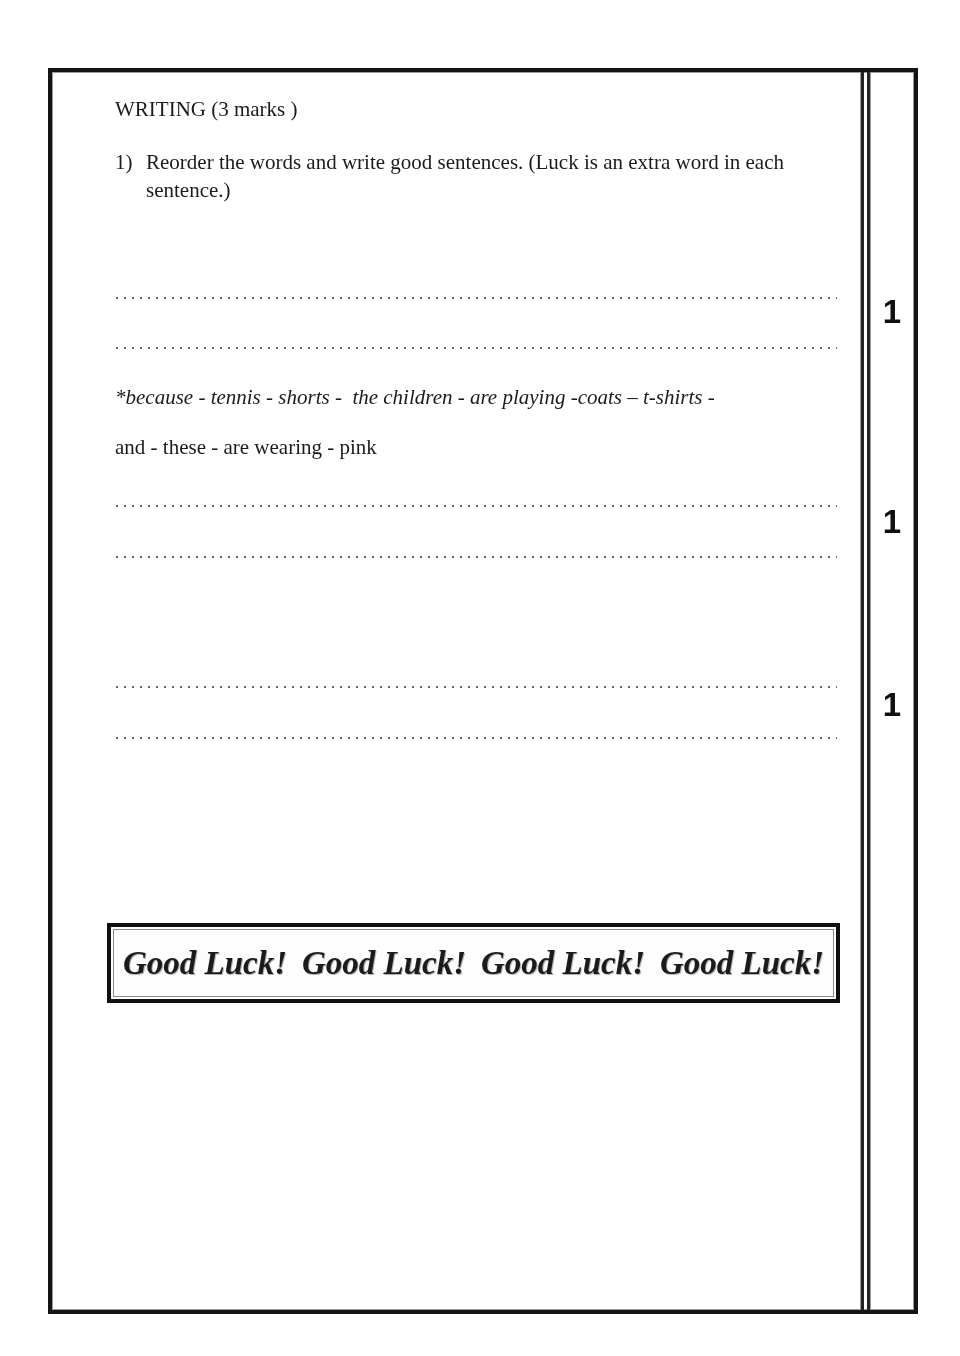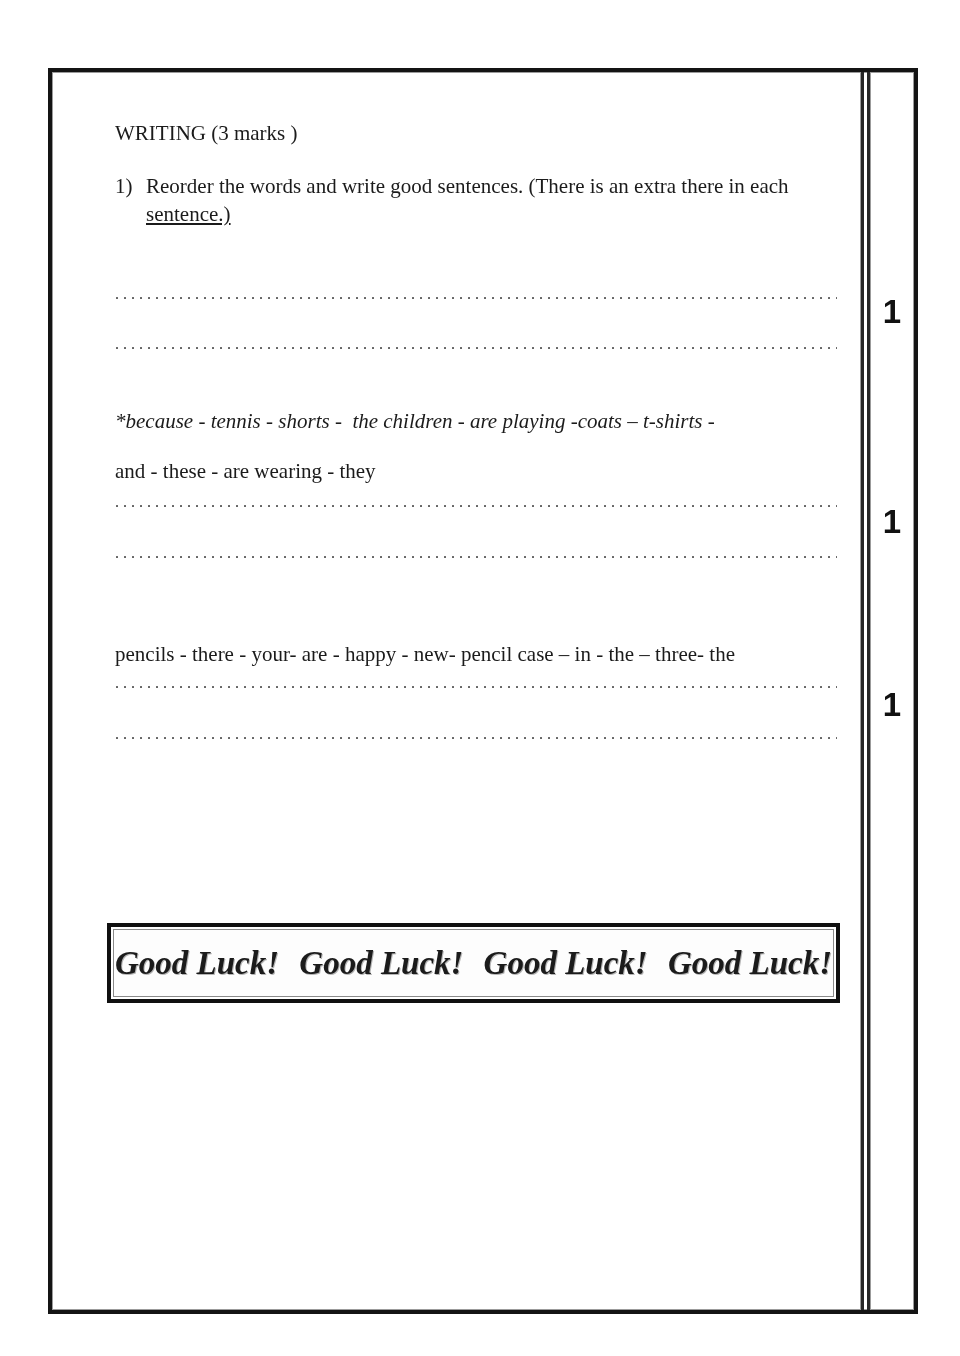--- a/index.html
+++ b/index.html
@@ -42,25 +42,24 @@
     box-sizing: border-box;
     border-left: 3px solid #262626;
     box-shadow: inset 1px 0 0 #9b9b9b;
   }
   
   .abs { position: absolute; }
   .t {
     font-size: 21px;
     line-height: 26px;
     white-space: pre-wrap;
-    margin-top: 24px;
   }
   .section-title { left: 63px; top: 24px; }
   .instr-line1   { left: 63px; top: 77px; }
-  .instr-line2   { left: 94px; top: 105px; text-decoration: underline; }
+  .instr-line2   { left: 94px; top: 105px; }
   .q-num { display: inline-block; width: 31px; }
   .ex1-words  { left: 67px; top: 155px; }
   .ex2-line1  { left: 63px; top: 312px; font-style: italic; }
   .ex2-line2  { left: 63px; top: 362px; }
   .ex3-words  { left: 63px; top: 545px; }
   
   .answer-line {
     left: 63px;
     width: 722px;
     height: 18px;
@@ -82,21 +81,21 @@
     left: 55px;
     top: 851px;
     width: 733px;
     height: 80px;
     box-sizing: border-box;
     border: 4px solid #101010;
     box-shadow: inset 0 0 0 2px #ffffff, inset 0 0 0 3px #8a8a8a;
     display: flex;
     align-items: center;
     justify-content: space-between;
-    padding: 0 4px;
+    padding: 0 12px;
     background: #fdfdfd;
   }
   .banner-phrase {
     font-size: 33px;
     font-weight: bold;
     font-style: italic;
     white-space: nowrap;
     text-shadow: 1px 1px 0 #b5b5b5;
   }
   
@@ -117,34 +116,33 @@
 </style>
 </head>
 <body>
 
 <div class="doc-frame">
 
   <div class="main-col">
 
     <div class="abs t section-title">WRITING (3 marks )</div>
 
-    <div class="abs t instr-line1"><span class="q-num">1)</span><span>Reorder the words and write good sentences. (There is an extra there in each</span></div>
+    <div class="abs t instr-line1"><span class="q-num">1)</span><span>Reorder the words and write good sentences. (Luck is an extra word in each</span></div>
     <div class="abs t instr-line2">sentence.)</div>
 
 
     <div class="abs answer-line al-1">........................................................................................................................................</div>
     <div class="abs answer-line al-2">........................................................................................................................................</div>
 
     <div class="abs t ex2-line1">*because - tennis - shorts -  the children - are playing -coats – t-shirts -</div>
-    <div class="abs t ex2-line2">and - these - are wearing - they</div>
+    <div class="abs t ex2-line2">and - these - are wearing - pink</div>
 
     <div class="abs answer-line al-3">........................................................................................................................................</div>
     <div class="abs answer-line al-4">........................................................................................................................................</div>
 
-    <div class="abs t ex3-words">pencils - there - your- are - happy - new- pencil case – in - the – three- the</div>
 
     <div class="abs answer-line al-5">........................................................................................................................................</div>
     <div class="abs answer-line al-6">........................................................................................................................................</div>
 
     <div class="abs banner">
       <span class="banner-phrase">Good Luck!</span>
       <span class="banner-phrase">Good Luck!</span>
       <span class="banner-phrase">Good Luck!</span>
       <span class="banner-phrase">Good Luck!</span>
     </div>

